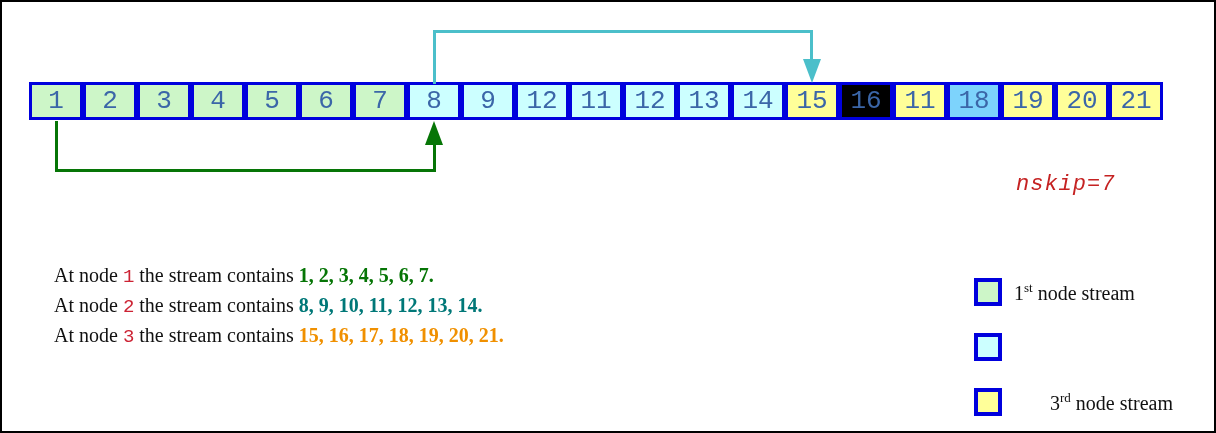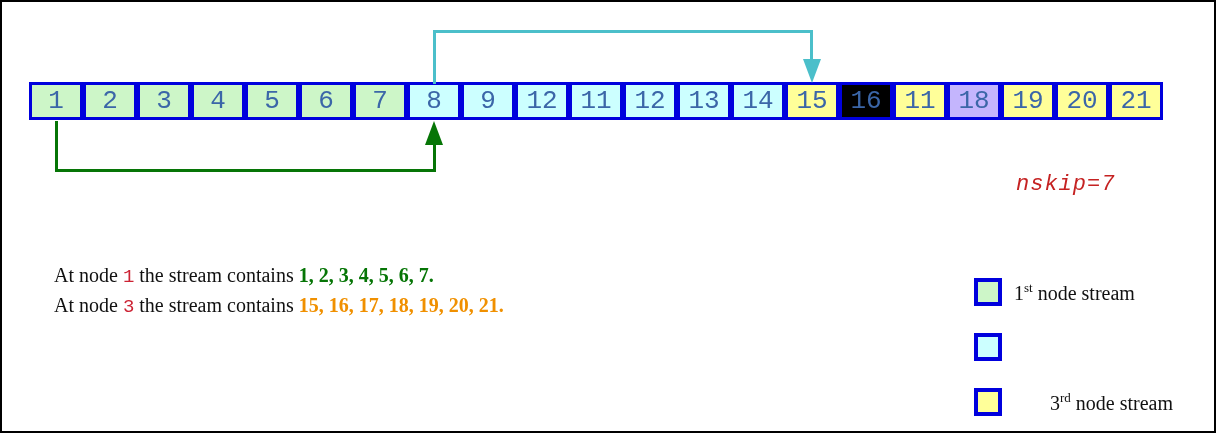--- a/index.html
+++ b/index.html
@@ -107,40 +107,41 @@
       <div class="cell" style="background: rgb(204, 255, 255);">8</div>
       <div class="cell" style="background: rgb(204, 255, 255);">9</div>
       <div class="cell" style="background: rgb(204, 255, 255);">12</div>
       <div class="cell" style="background: rgb(204, 255, 255);">11</div>
       <div class="cell" style="background: rgb(204, 255, 255);">12</div>
       <div class="cell" style="background: rgb(204, 255, 255);">13</div>
       <div class="cell" style="background: rgb(204, 255, 255);">14</div>
       <div class="cell" style="background: rgb(255, 255, 153);">15</div>
       <div class="cell" style="background: #000000;">16</div>
       <div class="cell" style="background: rgb(255, 255, 153);">11</div>
-      <div class="cell" style="background: #c4b5fd;">18</div>
+      <div class="cell" style="background: #7dd3fc;">18</div>
       <div class="cell" style="background: rgb(255, 255, 153);">19</div>
       <div class="cell" style="background: rgb(255, 255, 153);">20</div>
       <div class="cell" style="background: rgb(255, 255, 153);">21</div>
     </div>
 
   <div class="seg teal" style="left:431px; top:28px; width:3px; height:54px;"></div>
   <div class="seg teal" style="left:431px; top:28px; width:380px; height:3px;"></div>
   <div class="seg teal" style="left:808px; top:28px; width:3px; height:32px;"></div>
   <div class="tri" id="teal-head"></div>
 
   <div class="seg green" style="left:53px; top:119px; width:3px; height:51px;"></div>
   <div class="seg green" style="left:53px; top:167px; width:381px; height:3px;"></div>
   <div class="seg green" style="left:431px; top:139px; width:3px; height:31px;"></div>
   <div class="tri" id="green-head"></div>
 
   <div id="nskip">nskip=7</div>
 
   <div id="sentences">
       <div class="sentence"><span class="t-plain">At node </span><span class="t-node">1</span><span class="t-plain"> the stream contains </span><span class="t-stream1">1, 2, 3, 4, 5, 6, 7.</span></div>
+      <div class="sentence"><span class="t-plain">At node </span><span class="t-node">2</span><span class="t-plain"> the stream contains </span><span class="t-stream2">8, 9, 10, 11, 12, 13, 14.</span></div>
       <div class="sentence"><span class="t-plain">At node </span><span class="t-node">3</span><span class="t-plain"> the stream contains </span><span class="t-stream3">15, 16, 17, 18, 19, 20, 21.</span></div>
     </div>
 
   <div id="legend">
       <div class="legend-item" style="top: 0px;">
         <div class="legend-swatch" style="background: rgb(205, 246, 200);"></div>
         <div class="legend-label"><span>1</span><sup>st</sup><span> node stream</span></div>
       </div>
       <div class="legend-item" style="top: 55px;">
         <div class="legend-swatch" style="background: rgb(204, 255, 255);"></div>

